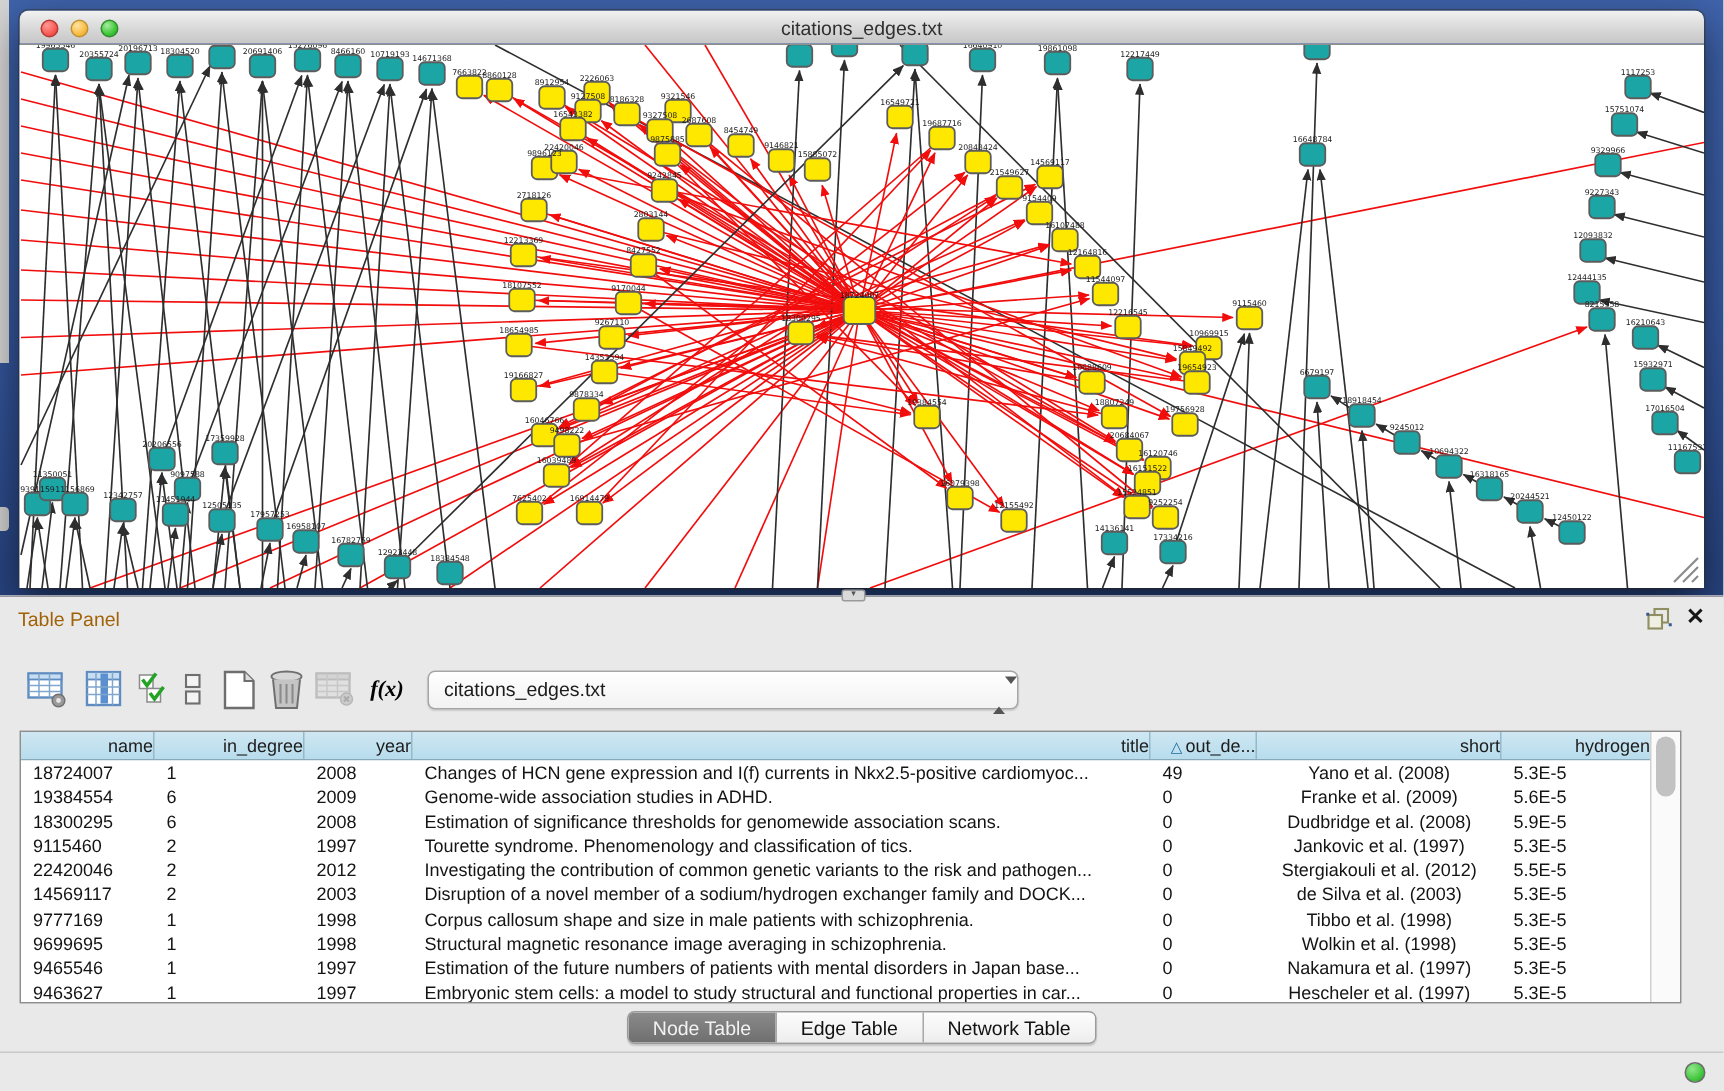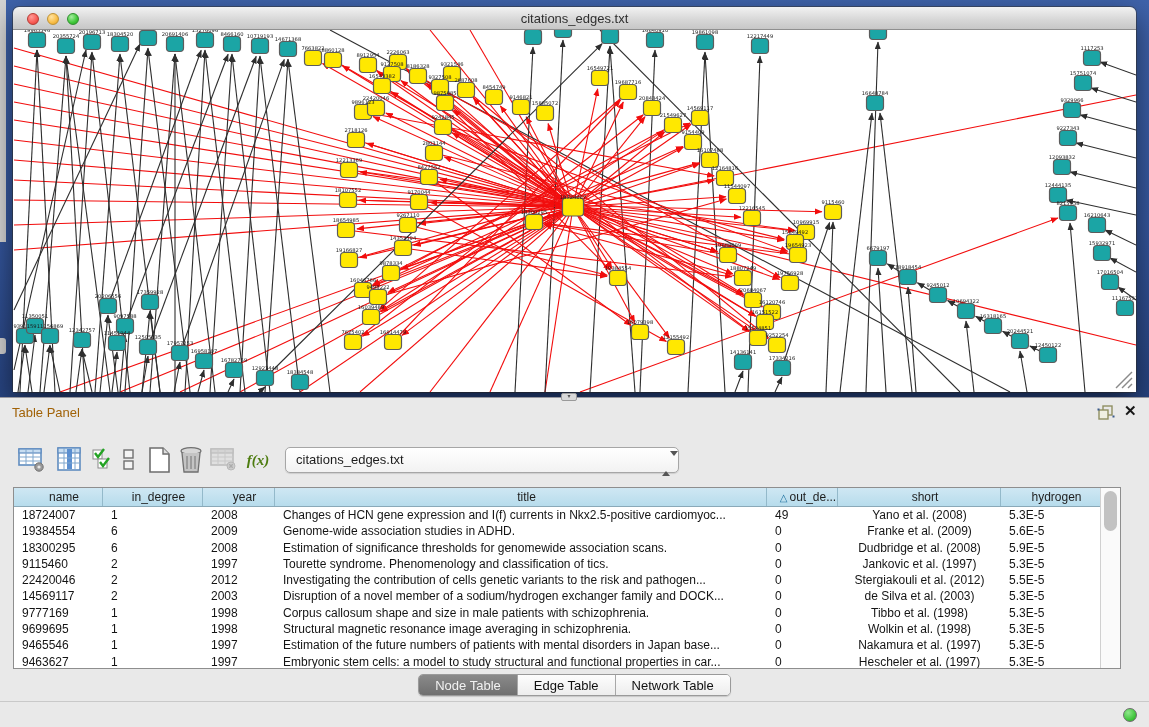--- a/index.html
+++ b/index.html
@@ -31,34 +31,34 @@
   #table-panel { position:absolute; left:0; top:397px; width:1149px; height:330px;
     background:#e9e9e9; border-top:1px solid #97979f; }
   #tp-grip { position:absolute; left:561px; top:-5px; width:16px; height:8px; background:#d9d9d9;
     border:1px solid #9a9a9a; border-radius:2px; font-size:6px; line-height:5px; text-align:center; color:#555; }
   #tp-title { position:absolute; left:12px; top:7px; font-size:13px; color:#a16207; }
   #tp-float { position:absolute; left:1097px; top:7px; width:18px; height:16px; cursor:pointer; }
   #tp-close { position:absolute; left:1124px; top:4px; font-size:15px; font-weight:bold; color:#161616; cursor:pointer; }
 
   #tp-toolbar { position:absolute; left:0; top:38px; width:1149px; height:46px; }
   .tbtn { position:absolute; top:8px; height:32px; display:flex; align-items:center; justify-content:center; }
-  #fx-btn { font-size:15px; font-style:italic; font-weight:bold; color:#4d7c0f; font-family:"Liberation Serif", serif; }
+  #fx-btn { font-size:15px; font-style:italic; font-weight:bold; color:#000000; font-family:"Liberation Serif", serif; }
 
   #tbl-select { position:absolute; left:285px; top:11px; width:394px; height:26px; background:linear-gradient(180deg,#ffffff,#f2f2f2);
     border:1px solid #a6a6a6; border-radius:5px; box-shadow:inset 0 1px 0 #fff, 0 1px 1px rgba(0,0,0,.12);
     font-size:13px; color:#1c1c1c; line-height:24px; padding-left:10px; }
   #tbl-select .arrows { position:absolute; right:7px; top:4px; width:9px; }
   #tbl-select .arrows .up { width:0;height:0;border-left:4px solid transparent;border-right:4px solid transparent;border-bottom:5px solid #555; margin-bottom:3px;}
   #tbl-select .arrows .dn { width:0;height:0;border-left:4px solid transparent;border-right:4px solid transparent;border-top:5px solid #555;}
 
   #tbl-wrap { position:absolute; left:13px; top:89px; width:1108px; height:182px; background:#fff;
     border:1px solid #8e8e8e; }
   #tbl-head { display:grid; grid-template-columns:89px 100px 72px 492px 71px 163px 99px; height:19px;
     background:linear-gradient(180deg,#cfe7f3,#b7dcec); border-bottom:1px solid #8aa9b8; }
-  .th { font-size:12px; color:#1d1d1d; text-align:center; line-height:18px; border-right:1px solid #93b9ca;
+  .th { font-size:12px; color:#1d1d1d; text-align:right; line-height:18px; border-right:1px solid #93b9ca;
     overflow:hidden; white-space:nowrap;padding-left:12px; }
   .th .sort { color:#1b6e9e; font-size:10px; margin-right:2px; }
   #tbl-body { position:absolute; left:0; top:19px; width:1086px; bottom:0; overflow:hidden; background:#fff; }
   .tr { display:grid; grid-template-columns:89px 100px 72px 492px 71px 163px 99px; height:16.3px; }
   .td { font-size:12px; color:#141414; line-height:16px; padding-left:8px; overflow:hidden; white-space:nowrap; }
   .td.c-short { text-align:center; padding-left:0; }
   #tbl-scroll { position:absolute; right:0; top:0; bottom:0; width:20px; background:#fafafa; border-left:1px solid #d0d0d0; }
   #tbl-thumb { position:absolute; left:3px; top:3px; width:13px; height:40px; background:#c2c2c2; border-radius:7px; }
 
   #tp-tabs { position:absolute; left:0; top:276px; width:1149px; height:24px; display:flex; justify-content:center; }
@@ -651,21 +651,21 @@
             <div class="td">1997</div>
             <div class="td">Tourette syndrome. Phenomenology and classification of tics.</div>
             <div class="td">0</div>
             <div class="td c-short">Jankovic et al. (1997)</div>
             <div class="td">5.3E-5</div>
           </div>
           <div class="tr">
             <div class="td">22420046</div>
             <div class="td">2</div>
             <div class="td">2012</div>
-            <div class="td">Investigating the contribution of cells genetic variants to the risk and pathogen...</div>
+            <div class="td">Investigating the contribution of common genetic variants to the risk and pathogen...</div>
             <div class="td">0</div>
             <div class="td c-short">Stergiakouli et al. (2012)</div>
             <div class="td">5.5E-5</div>
           </div>
           <div class="tr">
             <div class="td">14569117</div>
             <div class="td">2</div>
             <div class="td">2003</div>
             <div class="td">Disruption of a novel member of a sodium/hydrogen exchanger family and DOCK...</div>
             <div class="td">0</div>

